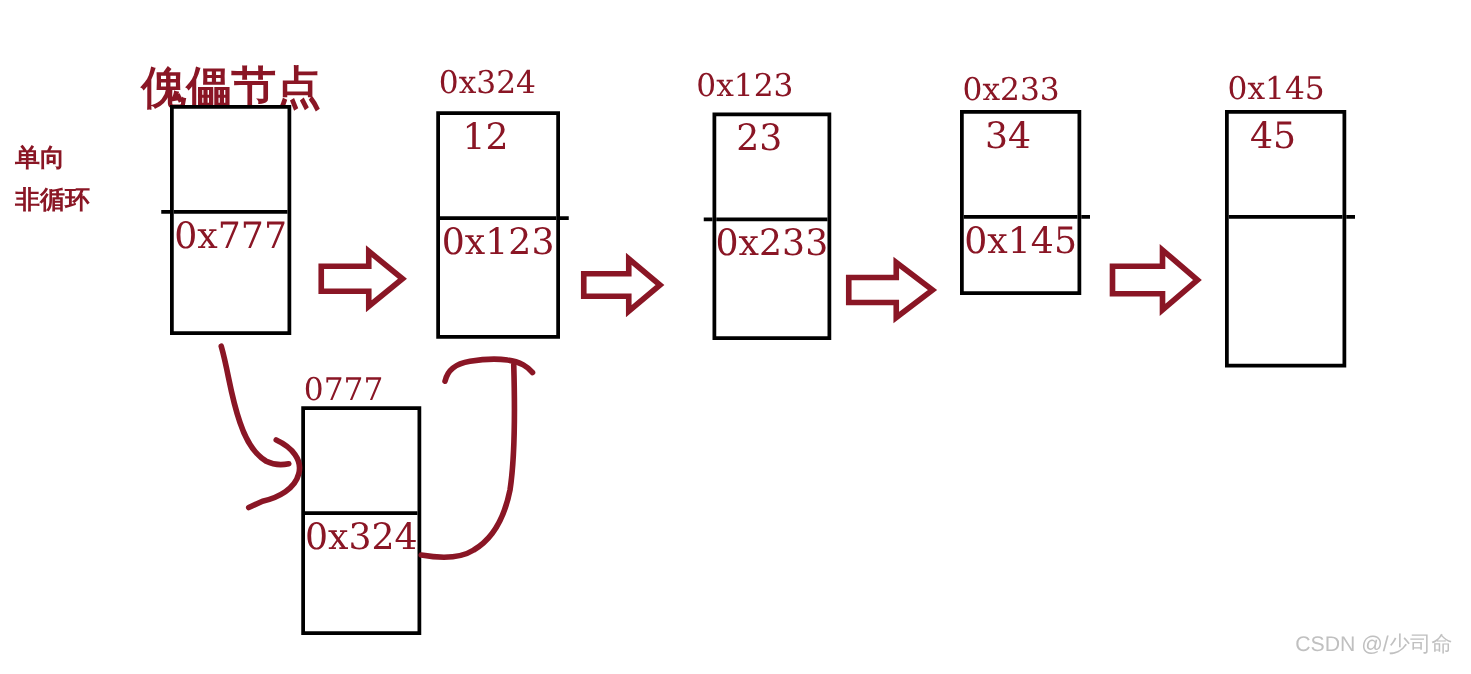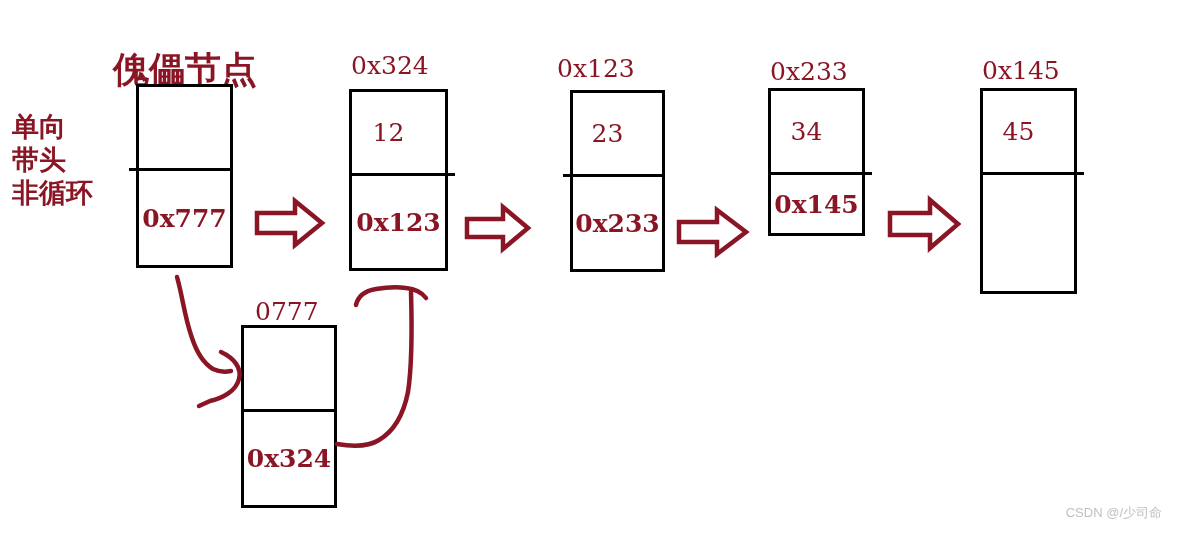--- a/index.html
+++ b/index.html
@@ -16,21 +16,21 @@
     background: var(--bg);
     font-family: "DejaVu Serif", "Liberation Serif", serif;
     overflow: hidden;
   }
   .note {
     position: absolute;
     left: 12px;
     top: 110px;
     color: var(--ink);
     font-weight: bold;
-    font-size: 27px;
+    font-size: 20px;
     line-height: 33px;
     white-space: nowrap;
   }
   .dummy-label {
     position: absolute;
     left: 113px;
     top: 46px;
     color: var(--ink);
     font-weight: bold;
     font-size: 36px;
@@ -43,29 +43,29 @@
     white-space: nowrap;
   }
   .node {
     position: absolute;
     border: 3px solid var(--border);
     box-sizing: border-box;
     background: var(--bg);
   }
   .cell {
     display: flex;
-    align-items: center;
+    align-items: flex-start;
     justify-content: center;
     color: var(--ink);
-    font-size: 25px;
+    font-size: 29px;
     box-sizing: border-box;
   }
   .cell.top { height: 84px; border-bottom: 3px solid var(--border); }
   .cell.top .val { transform: translateX(-10px); }
-  .cell.bottom { height: calc(100% - 84px); font-weight: bold; }
+  .cell.bottom { height: calc(100% - 84px); }
   .tick {
     position: absolute;
     top: 81px;
     width: 7px;
     height: 3px;
     background: var(--border);
   }
   .tick.left { left: -10px; }
   .tick.right { right: -10px; }
   .overlay {
@@ -84,43 +84,42 @@
     stroke: var(--ink);
     stroke-width: 4.5px;
     stroke-linecap: round;
     stroke-linejoin: round;
   }
   .watermark {
     position: absolute;
     right: 15px;
     top: 504px;
     font-family: "Liberation Sans", sans-serif;
-    font-size: 13px;
+    font-size: 17px;
     color: var(--watermark);
     white-space: nowrap;
   }
 </style>
 </head>
 <body>
 
 <div class="canvas">
 
   <div class="note">
     <div>单向</div>
-    <div>带头</div>
     <div>非循环</div>
   </div>
 
   <div class="dummy-label">傀儡节点</div>
 
   <div class="addr" style="left:351px; top:51px;">0x324</div>
   <div class="addr" style="left:557px; top:54px;">0x123</div>
   <div class="addr" style="left:770px; top:57px;">0x233</div>
   <div class="addr" style="left:982px; top:56px;">0x145</div>
-  <div class="addr" style="left:243px; top:297px;margin-left:12px;">0777</div>
+  <div class="addr" style="left:243px; top:297px;">0777</div>
 
   <div class="node" style="left:136px; top:84px; width:97px; height:184px;">
     <div class="cell top">
         <span class="val"></span>
       </div>
     <div class="cell bottom">
         <span>0x777</span>
       </div>
     <div class="tick left"></div>
   </div>

